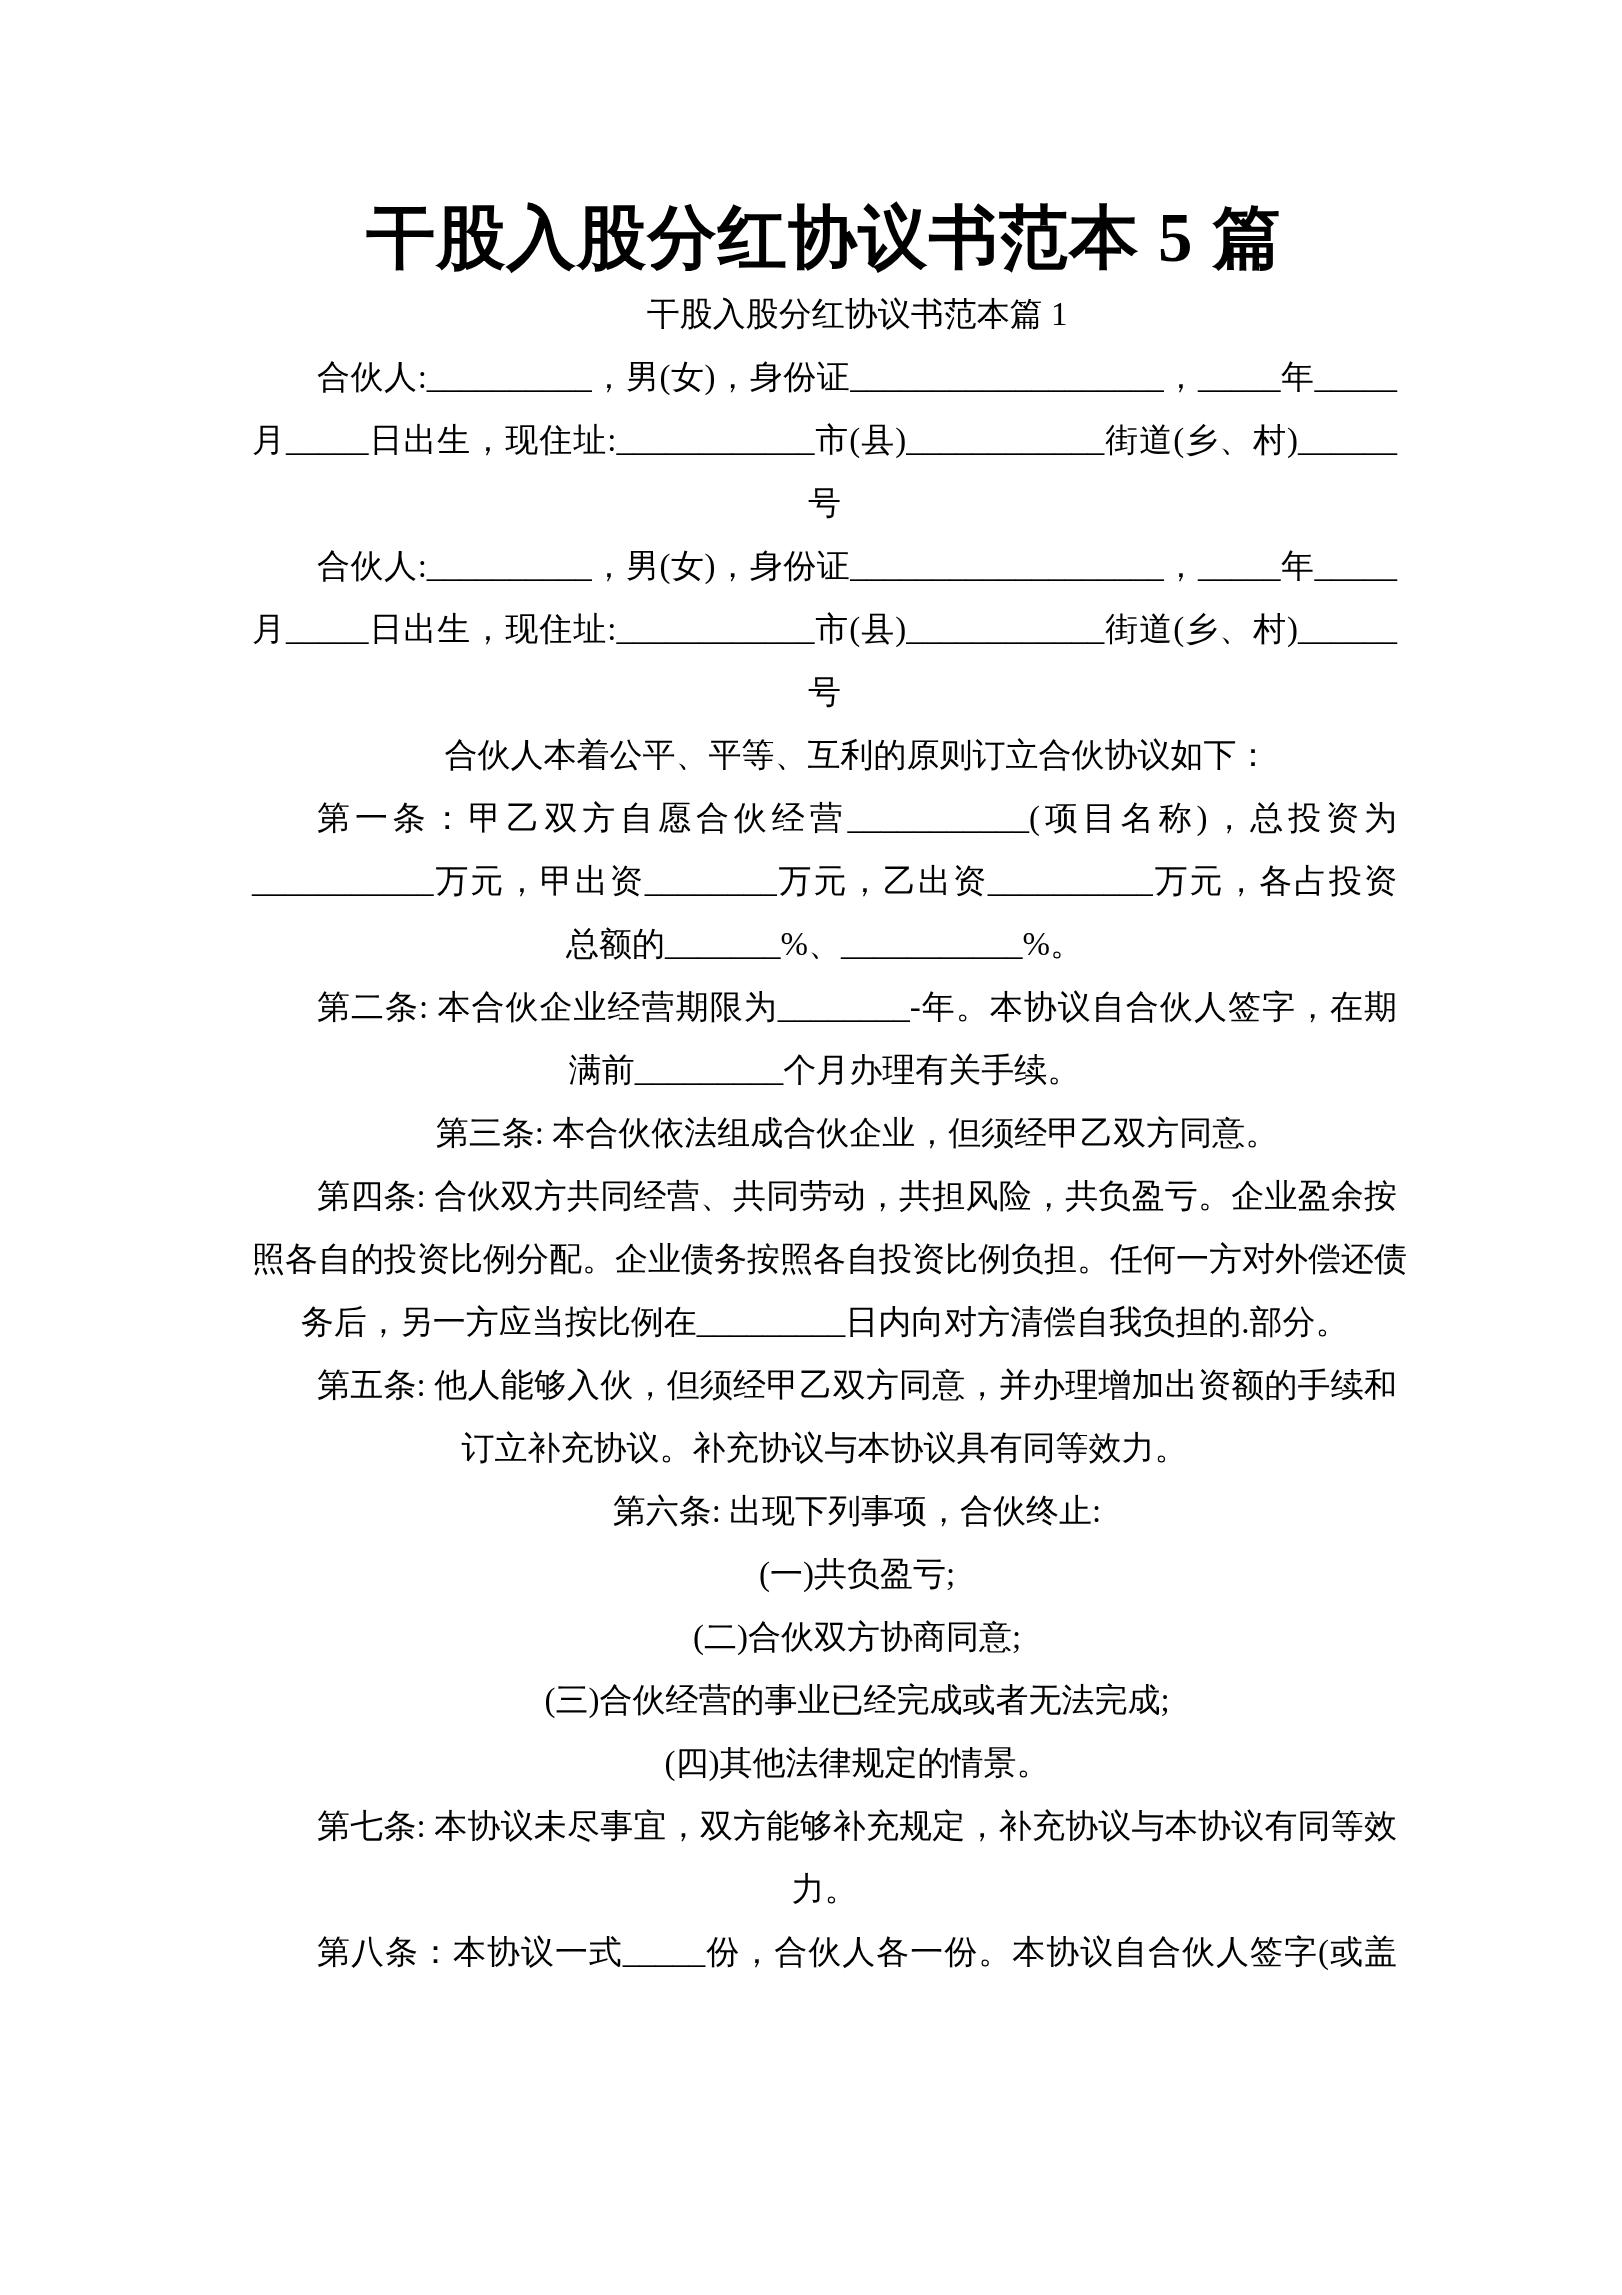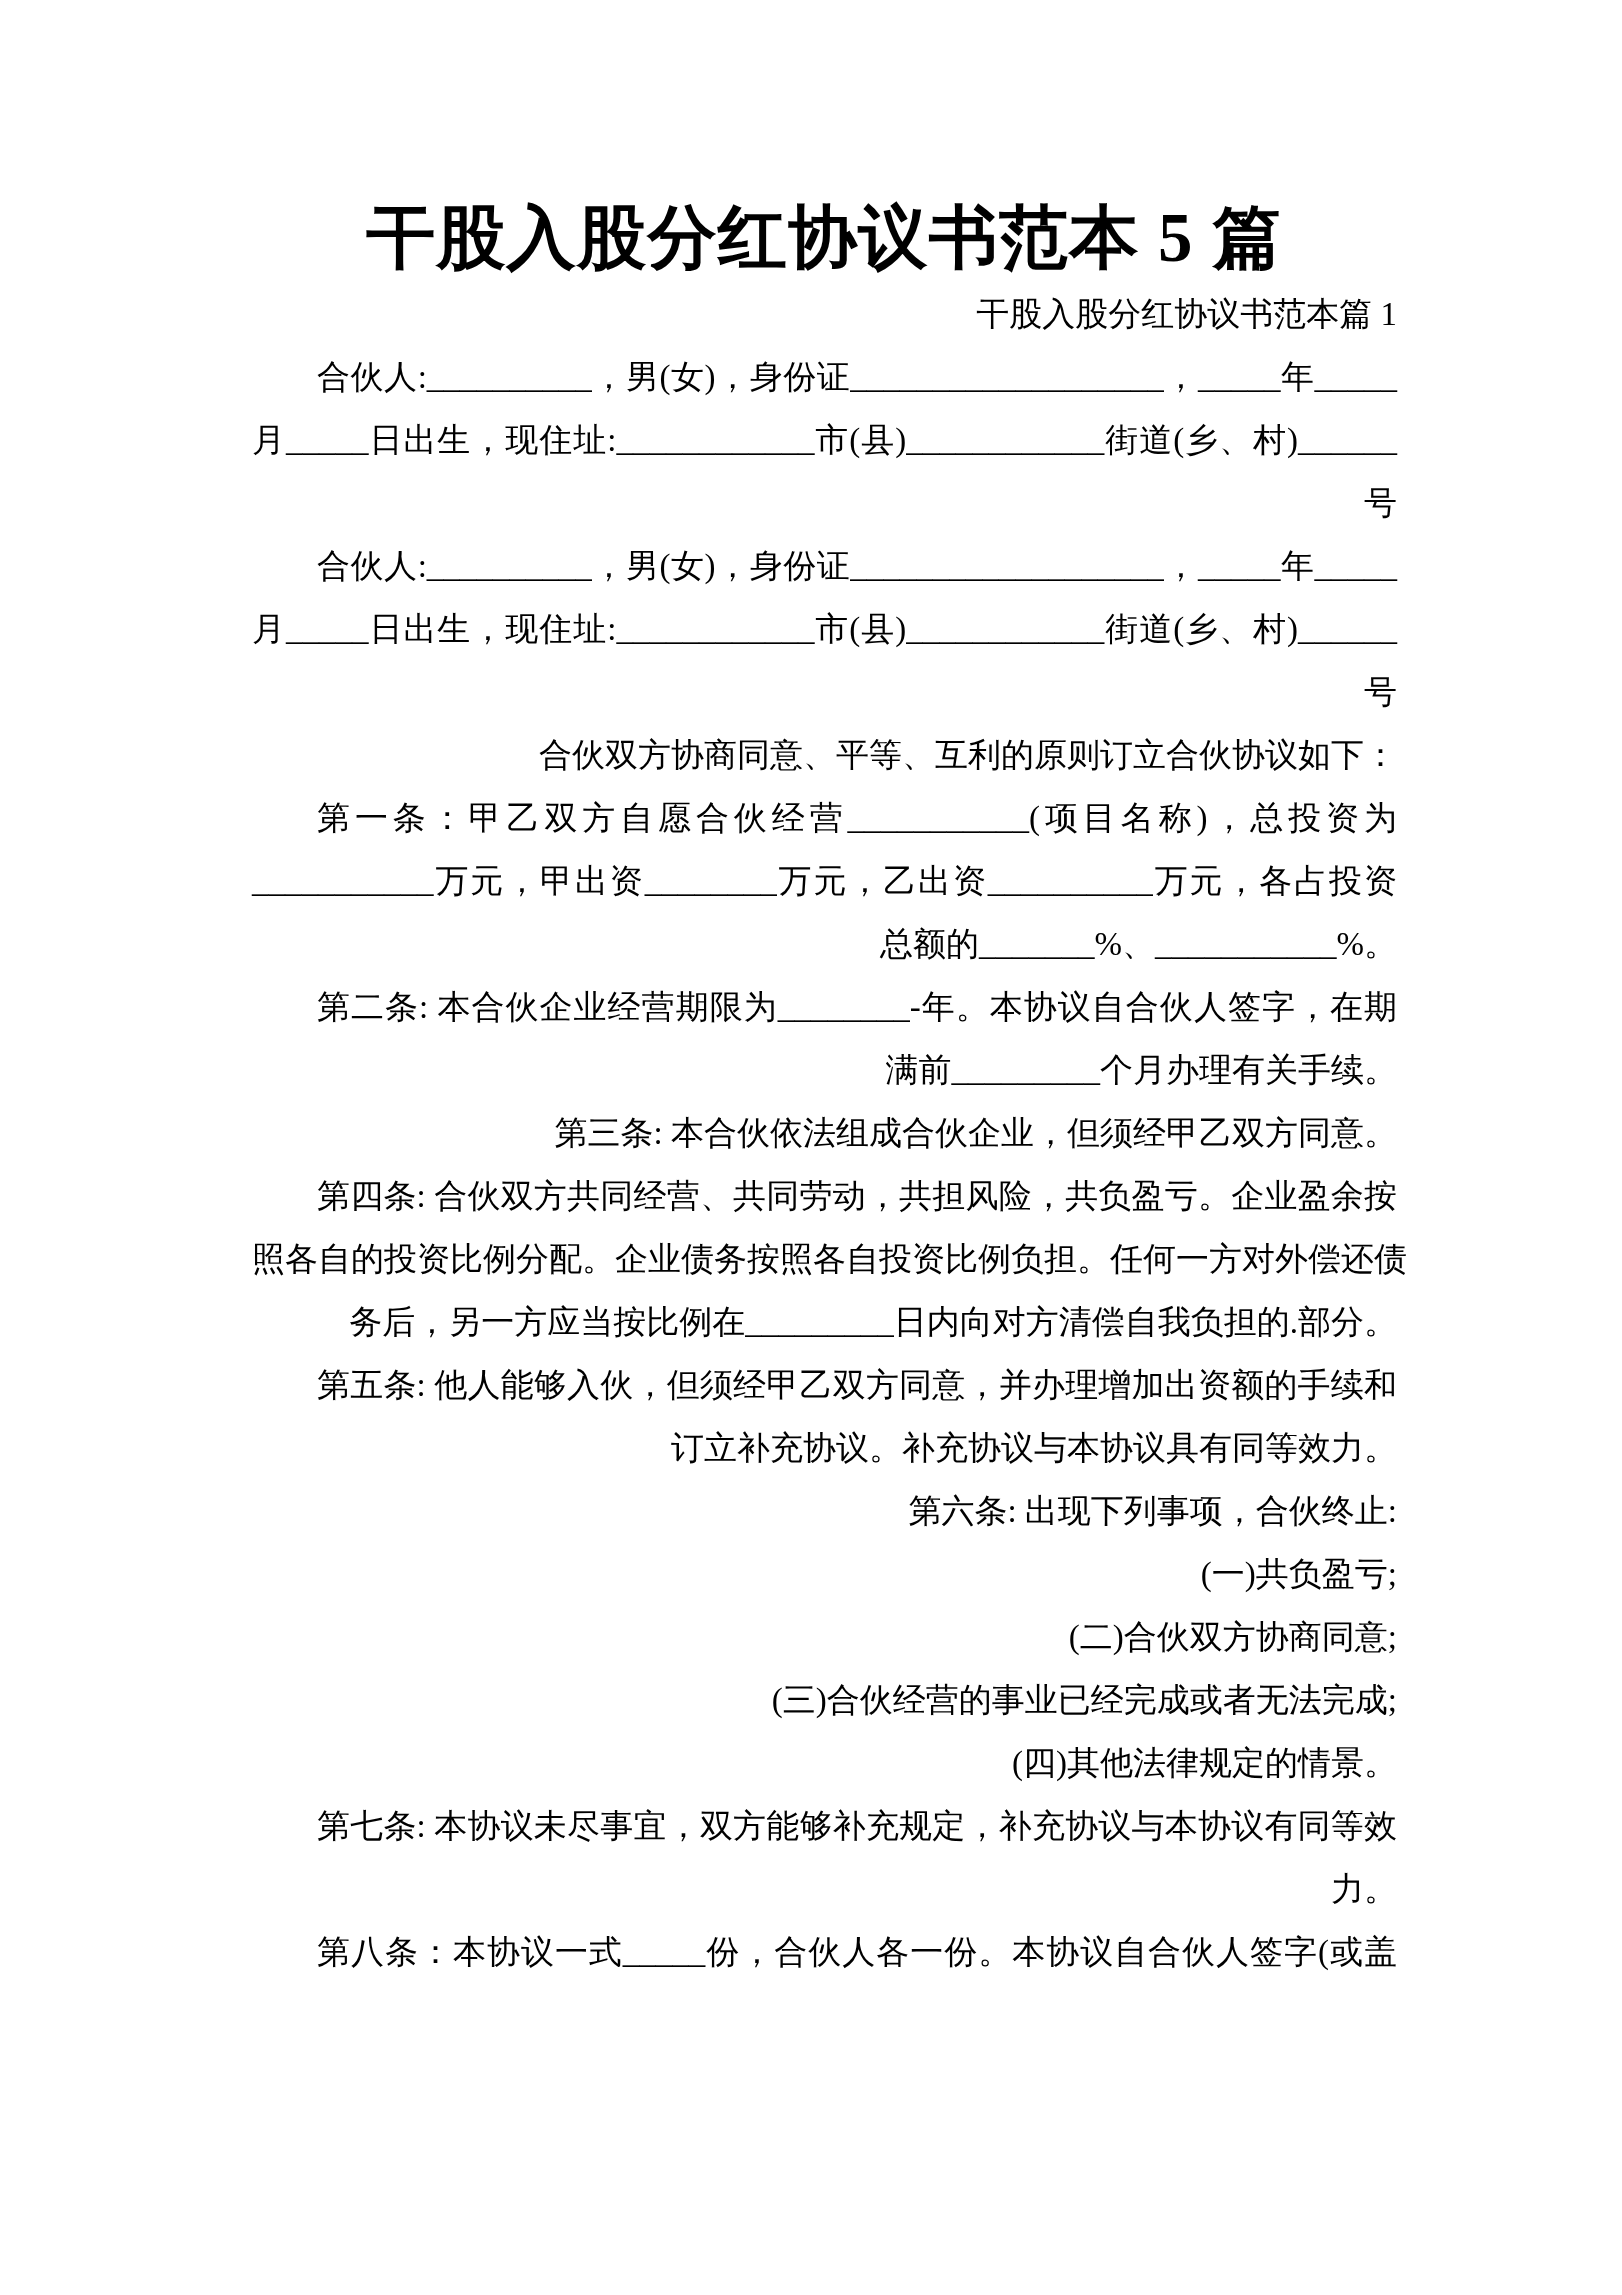--- a/index.html
+++ b/index.html
@@ -21,21 +21,21 @@
     text-align: center;
     white-space: nowrap;
     letter-spacing: 1.3px;
   }
   .doc-body { width: 100%; }
   .line {
     font-size: 33px;
     line-height: 63px;
     height: 63px;
     white-space: nowrap;
-    text-align: right;
+    text-align: center;
     overflow: visible;
   }
   .line.indent { text-indent: 65px; }
   .line.justify {
     text-align: justify;
     text-align-last: justify;
   }
 </style>
 </head>
 <body>
@@ -43,21 +43,21 @@
 <div class="page">
   <div class="doc-title">干股入股分红协议书范本 5 篇</div>
   <div class="doc-body">
       <div class="line indent">干股入股分红协议书范本篇 1</div>
       <div class="line indent justify">合伙人:__________，男(女)，身份证___________________，_____年_____</div>
       <div class="line justify">月_____日出生，现住址:____________市(县)____________街道(乡、村)______</div>
       <div class="line">号</div>
       <div class="line indent justify">合伙人:__________，男(女)，身份证___________________，_____年_____</div>
       <div class="line justify">月_____日出生，现住址:____________市(县)____________街道(乡、村)______</div>
       <div class="line">号</div>
-      <div class="line indent">合伙双方协商同意、平等、互利的原则订立合伙协议如下：</div>
+      <div class="line indent">合伙人本着公平、平等、互利的原则订立合伙协议如下：</div>
       <div class="line indent justify">第一条：甲乙双方自愿合伙经营___________(项目名称)，总投资为</div>
       <div class="line justify">___________万元，甲出资________万元，乙出资__________万元，各占投资</div>
       <div class="line">总额的_______%、___________%。</div>
       <div class="line indent justify">第二条: 本合伙企业经营期限为________-年。本协议自合伙人签字，在期</div>
       <div class="line">满前_________个月办理有关手续。</div>
       <div class="line indent">第三条: 本合伙依法组成合伙企业，但须经甲乙双方同意。</div>
       <div class="line indent justify">第四条: 合伙双方共同经营、共同劳动，共担风险，共负盈亏。企业盈余按</div>
       <div class="line justify">照各自的投资比例分配。企业债务按照各自投资比例负担。任何一方对外偿还债</div>
       <div class="line">务后，另一方应当按比例在_________日内向对方清偿自我负担的.部分。</div>
       <div class="line indent justify">第五条: 他人能够入伙，但须经甲乙双方同意，并办理增加出资额的手续和</div>

